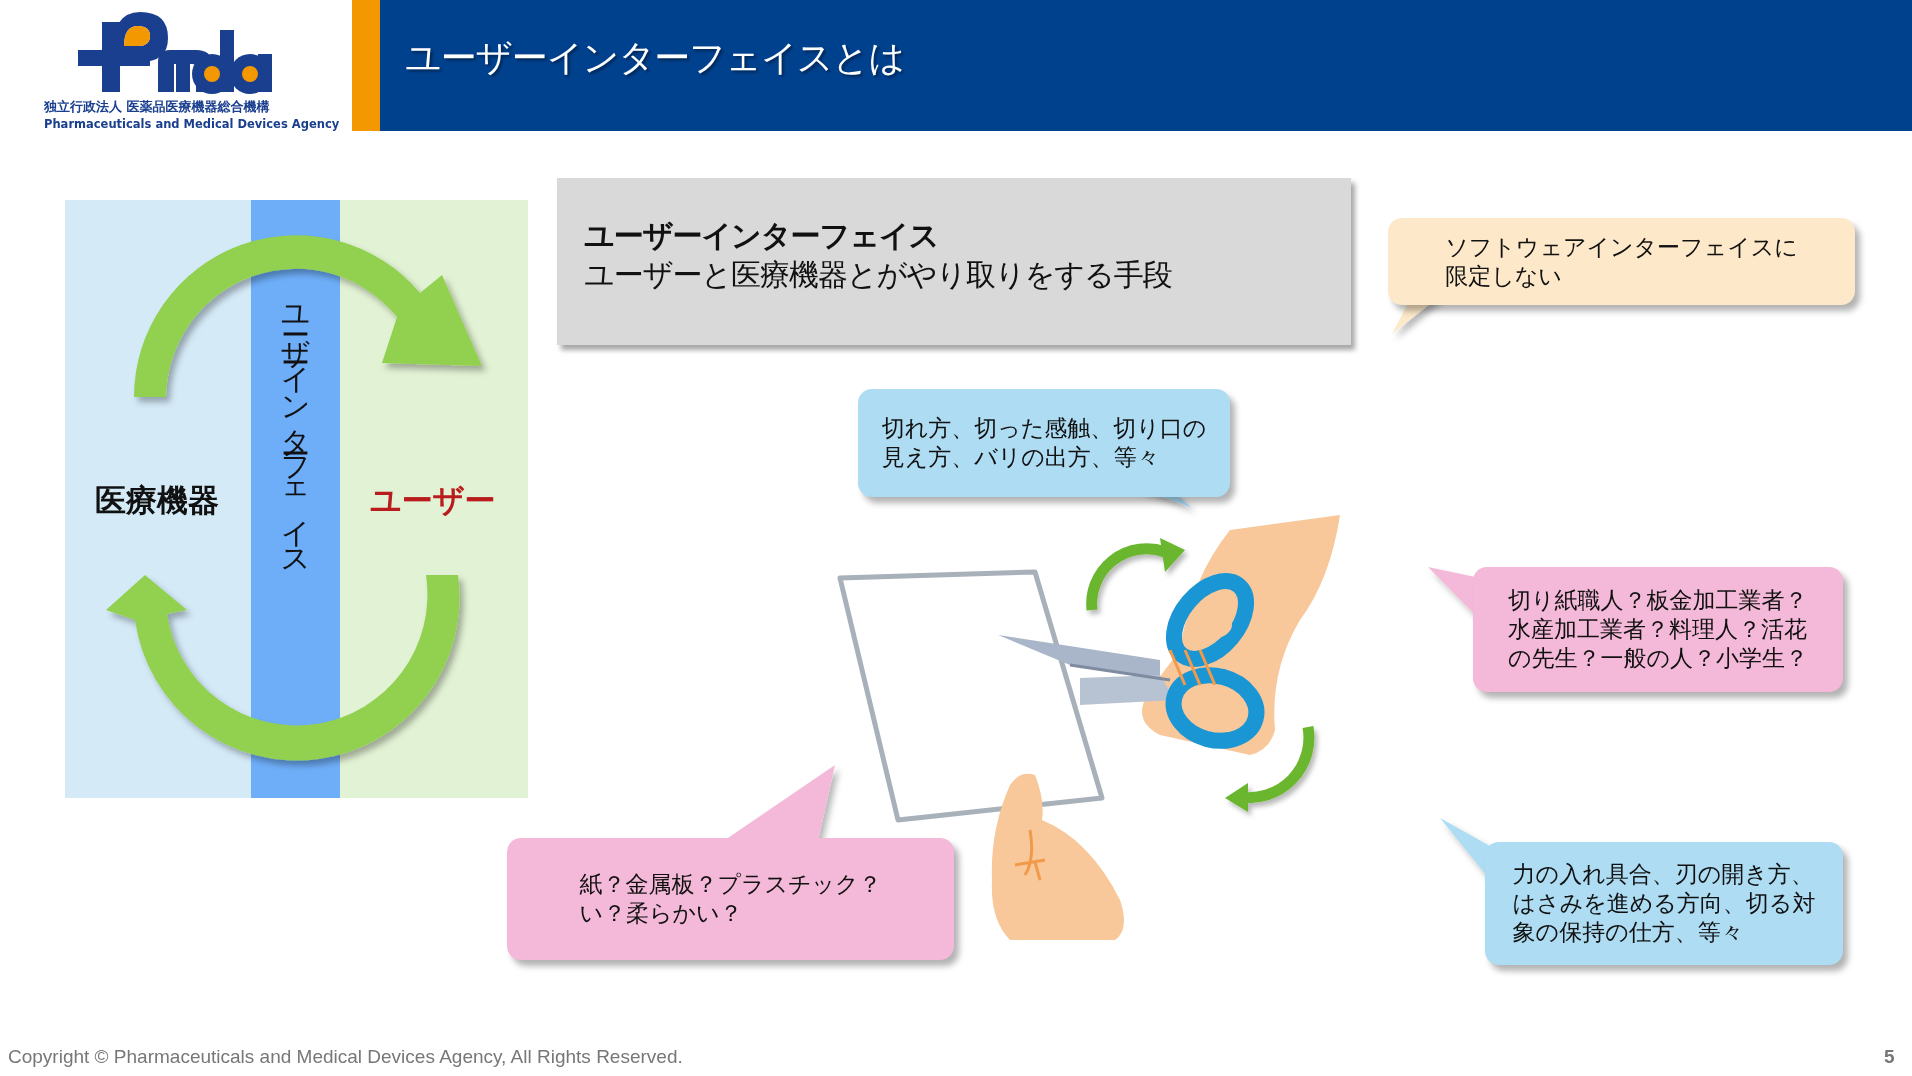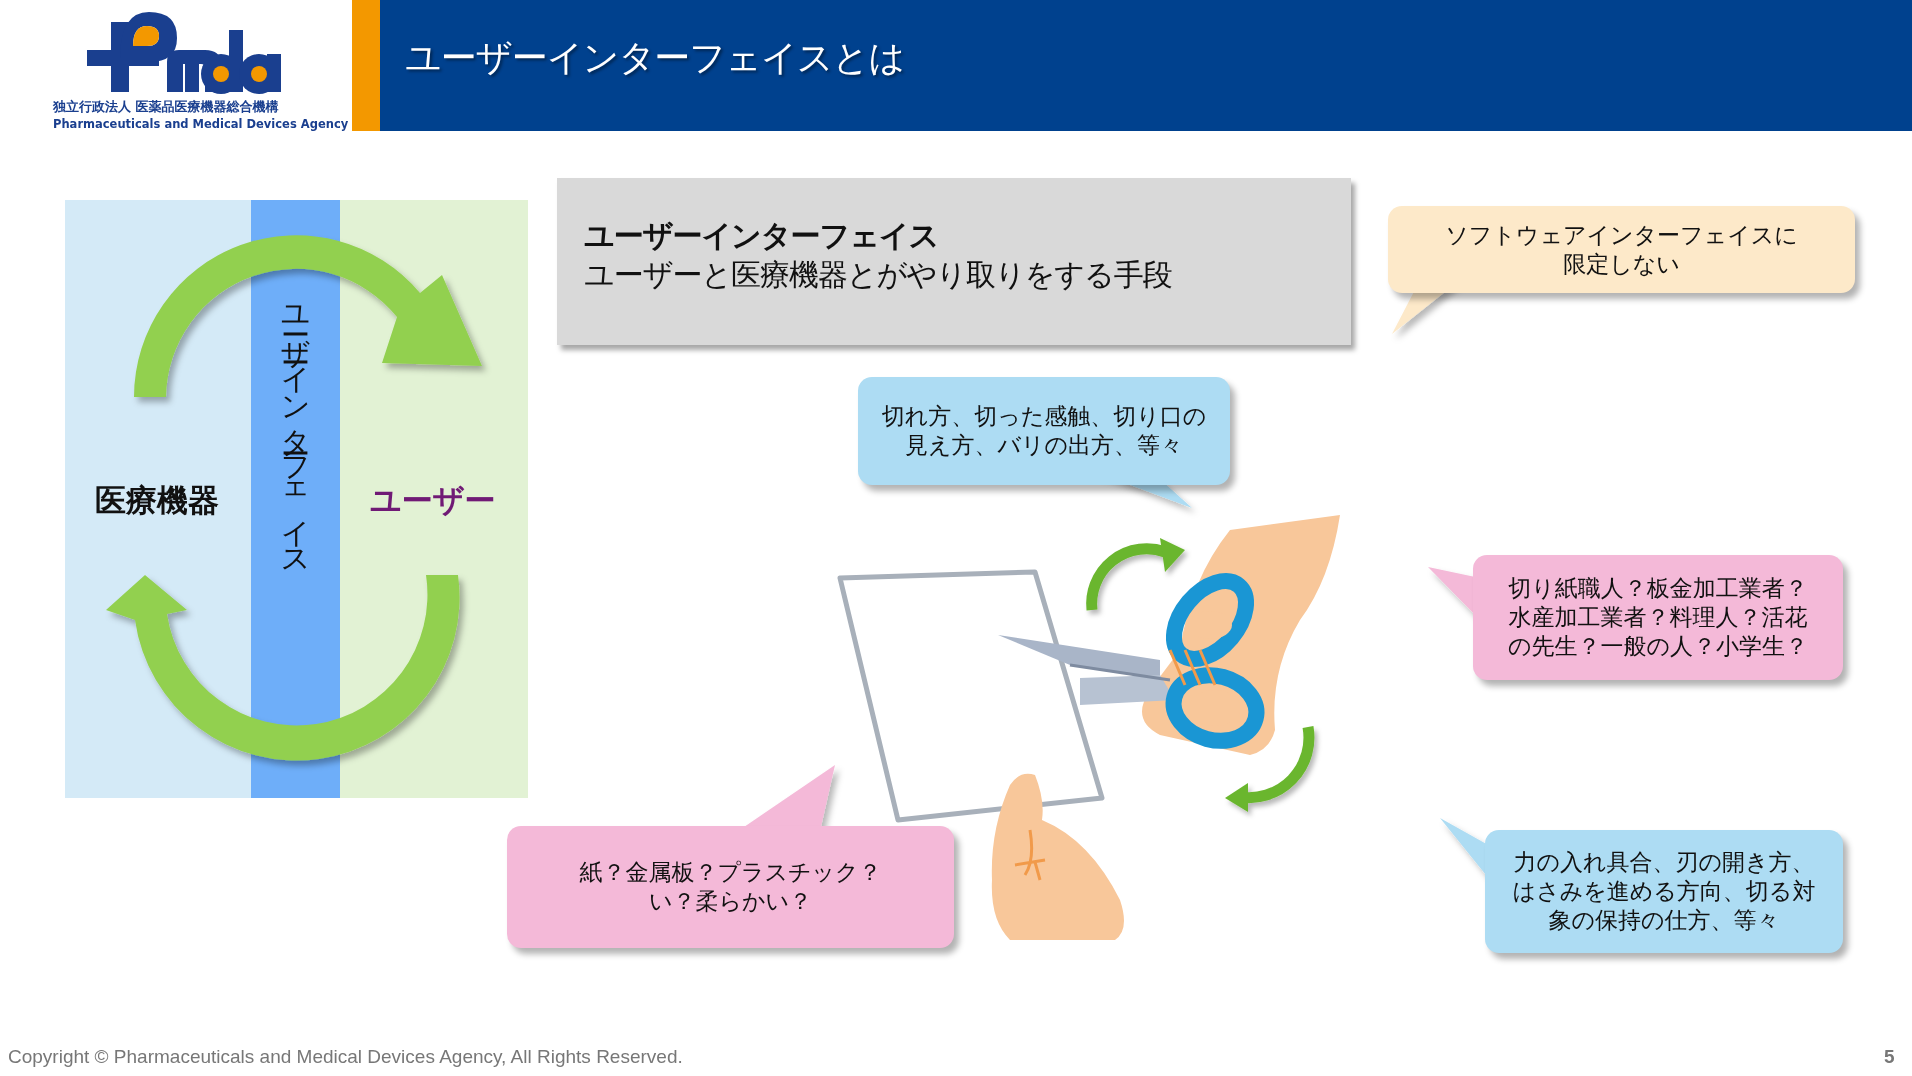--- a/index.html
+++ b/index.html
@@ -4,47 +4,47 @@
 <style>
   html, body { margin:0; padding:0; }
   body {
     width:1912px; height:1076px; position:relative; overflow:hidden;
     background:#ffffff;
     font-family:"DejaVu Sans", "Liberation Sans", sans-serif;
     color:#111;
   }
   .abs { position:absolute; }
   
-  .logo-wrap { left:0; top:0; width:352px; height:131px;margin-left:9px; }
+  .logo-wrap { left:0; top:0; width:352px; height:131px; }
   .logo-sub-jp { left:44px; top:98px; font-size:13px; font-weight:bold; color:#1a3f8f; letter-spacing:0px; white-space:nowrap; }
   .logo-sub-en { left:44px; top:117px; font-size:11.5px; font-weight:bold; color:#1a3f8f; white-space:nowrap; }
   .accent-bar { left:352px; top:0; width:28px; height:131px; background:#f39800; }
   .title-bar { left:380px; top:0; width:1532px; height:131px; background:#00418e; }
   .title-text { left:405px; top:34px; font-size:36px; color:#ffffff; white-space:nowrap; text-shadow:2px 2px 3px rgba(0,0,0,0.45); letter-spacing:-1px; }
 
   
   .diagram { left:65px; top:200px; width:463px; height:598px; }
   .col-left { left:0; top:0; width:186px; height:598px; background:#d4eaf7; }
   .col-mid { left:186px; top:0; width:89px; height:598px; background:#6eaef9; }
   .col-right { left:275px; top:0; width:188px; height:598px; background:#e2f2d4; }
   .vertical-label {
     left:186px; top:88px; width:89px; height:380px;
     writing-mode:vertical-rl; text-orientation:upright;
     font-size:29px; line-height:89px; text-align:left; color:#111; letter-spacing:-2px;
   }
   .label-device { left:30px; top:280px; font-size:31px; font-weight:bold; color:#111; white-space:nowrap; }
-  .label-user { left:305px; top:280px; font-size:31px; font-weight:bold; color:#701a75; white-space:nowrap; }
+  .label-user { left:305px; top:280px; font-size:31px; font-weight:bold; color:#b91c1c; white-space:nowrap; }
 
   
   .def-box { left:557px; top:178px; width:794px; height:167px; background:#d9d9d9; box-shadow:4px 5px 5px rgba(0,0,0,0.35); }
   .def-title { left:27px; top:38px; font-size:30px; font-weight:bold; color:#111; white-space:nowrap; letter-spacing:-1px; }
   .def-desc { left:27px; top:77px; font-size:30px; color:#111; white-space:nowrap; letter-spacing:-1px; }
 
   
-  .callout { border-radius:14px; box-shadow:5px 6px 6px rgba(0,0,0,0.3); display:flex; align-items:center; justify-content:center; text-align:center; font-size:23px; line-height:29px; color:#111; }
+  .callout { border-radius:14px; box-shadow:5px 6px 6px rgba(0,0,0,0.3); display:flex; align-items:center; justify-content:center; text-align:left; font-size:23px; line-height:29px; color:#111;margin-top:12px; }
   .callout span { display:block; }
   .c-peach { left:1388px; top:206px; width:467px; height:87px; background:#fde9c9; }
   .c-blue1 { left:858px; top:377px; width:372px; height:108px; background:#addcf3; }
   .c-pink1 { left:1473px; top:555px; width:370px; height:125px; background:#f4b9d8; }
   .c-blue2 { left:1485px; top:830px; width:358px; height:123px; background:#addcf3; }
   .c-pink2 { left:507px; top:826px; width:447px; height:122px; background:#f4b9d8; }
 
   .footer-copy { left:8px; top:1046px; font-family:"Liberation Sans", sans-serif; font-size:19px; color:#777; white-space:nowrap; }
   .page-num { left:1884px; top:1046px; font-family:"Liberation Sans", sans-serif; font-size:19px; font-weight:bold; color:#777; }
   svg { position:absolute; overflow:visible; }

